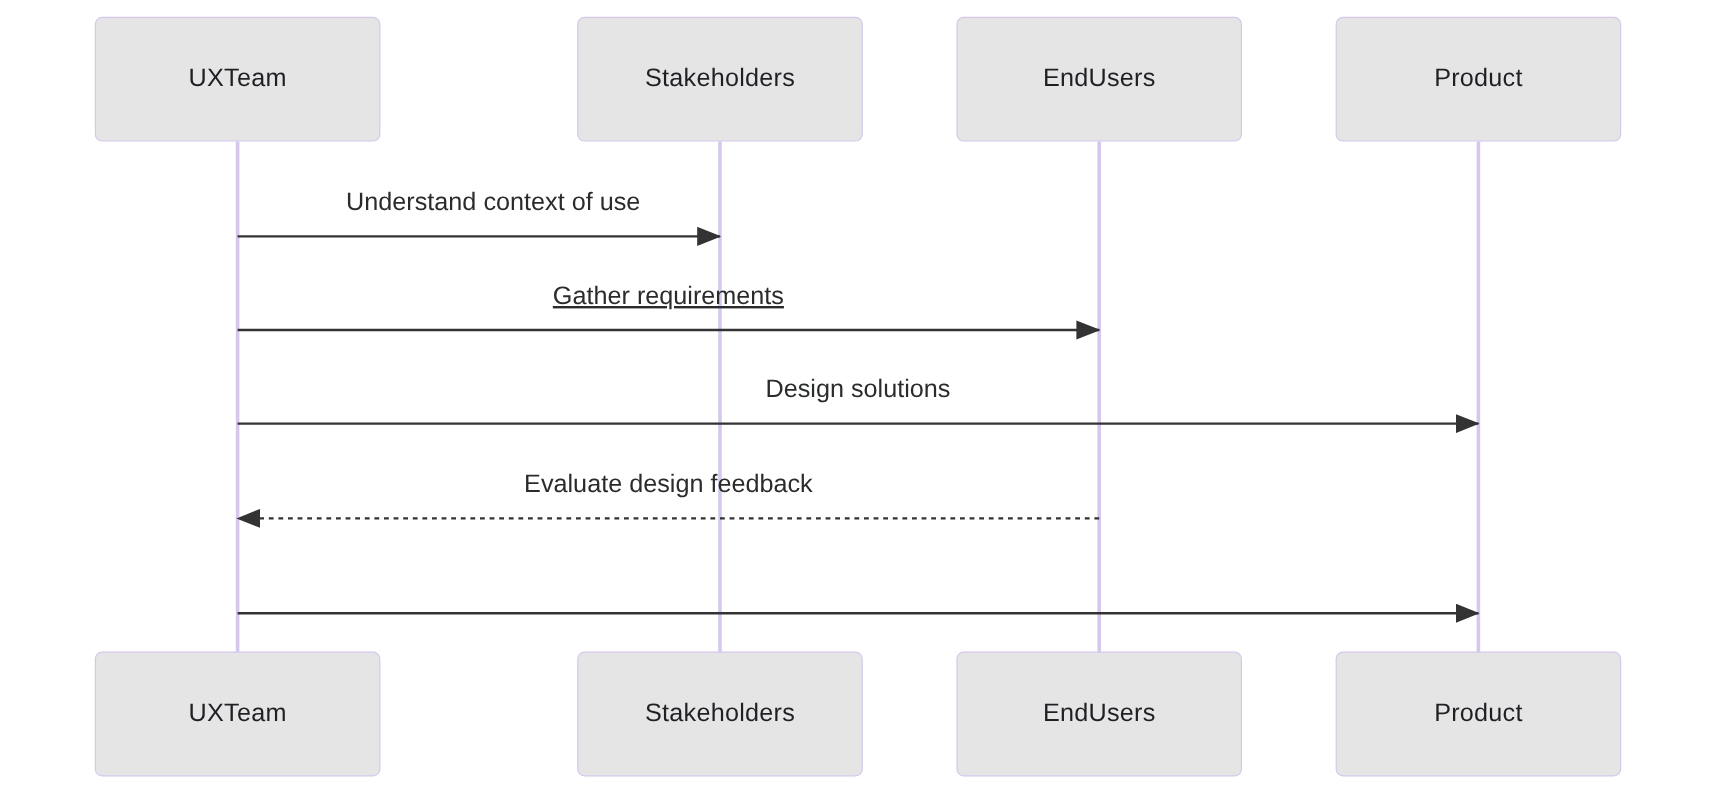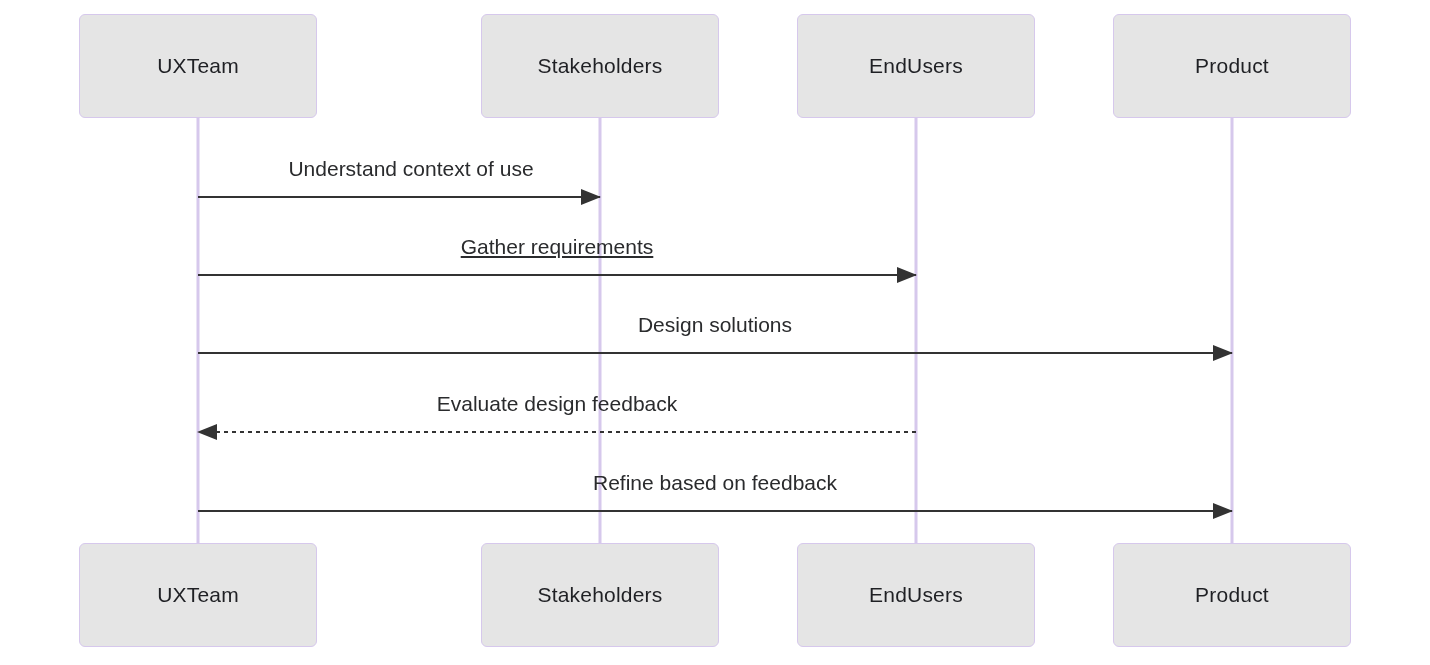--- a/index.html
+++ b/index.html
@@ -49,21 +49,20 @@
       <line x1="198" x2="600" y1="197" y2="197" stroke="#333333" stroke-width="2" marker-end="url(#arrowhead)"></line>
       <line x1="198" x2="916" y1="275" y2="275" stroke="#333333" stroke-width="2" marker-end="url(#arrowhead)"></line>
       <line x1="198" x2="1232" y1="353" y2="353" stroke="#333333" stroke-width="2" marker-end="url(#arrowhead)"></line>
       <line x1="916" x2="198" y1="432" y2="432" stroke="#333333" stroke-width="2" stroke-dasharray="4 4" marker-end="url(#arrowhead)"></line>
       <line x1="198" x2="1232" y1="511" y2="511" stroke="#333333" stroke-width="2" marker-end="url(#arrowhead)"></line>
     </svg>
 <div class="msg-label" style="left: 411px; top: 156px;">Understand context of use</div>
     <div class="msg-label" style="left: 557px; top: 234px; text-decoration: underline;">Gather requirements</div>
     <div class="msg-label" style="left: 557px; top: 391px;">Evaluate design feedback</div>
     <div class="msg-label" style="left: 715px; top: 312px;">Design solutions</div>
-    <div class="msg-label" style="left: 715px; top: 470px;">Refine based on feedback</div>
     <div class="actor-box" style="left: 79px; top: 14px; width: 238px; height: 104px;">
       <span>UXTeam</span>
     </div>
     <div class="actor-box" style="left: 79px; top: 543px; width: 238px; height: 104px;">
       <span>UXTeam</span>
     </div>
     <div class="actor-box" style="left: 481px; top: 14px; width: 238px; height: 104px;">
       <span>Stakeholders</span>
     </div>
     <div class="actor-box" style="left: 481px; top: 543px; width: 238px; height: 104px;">

